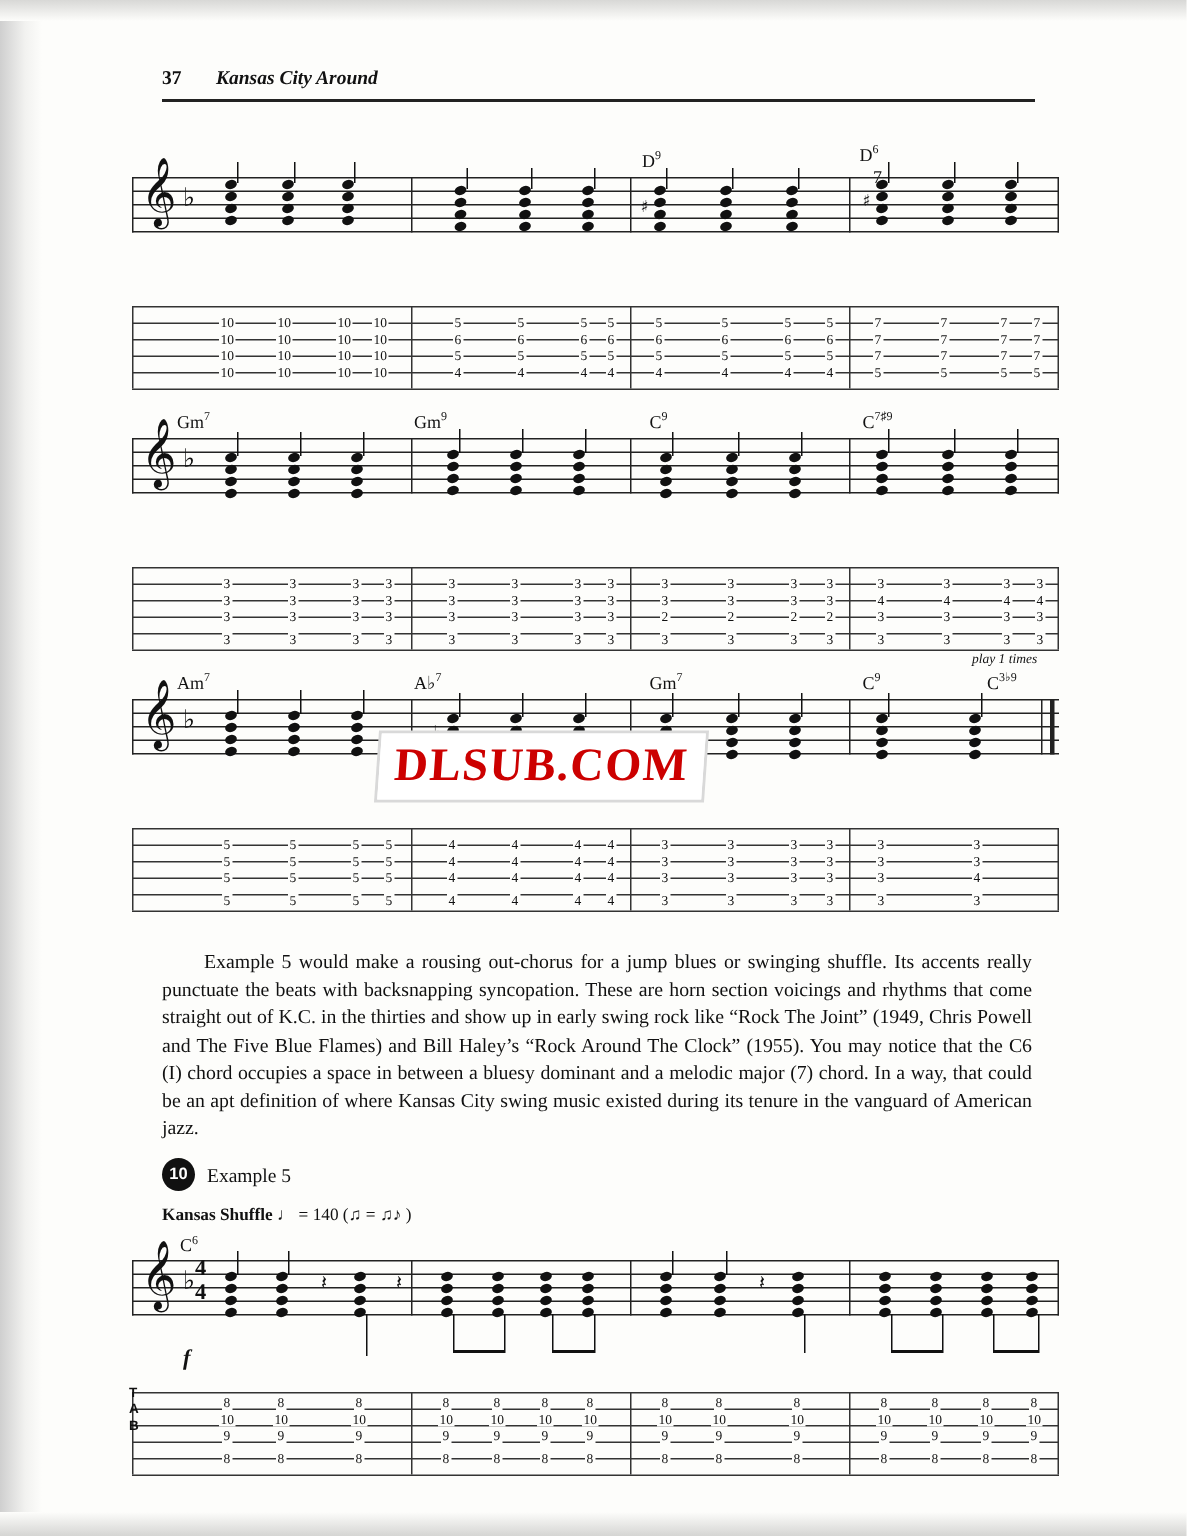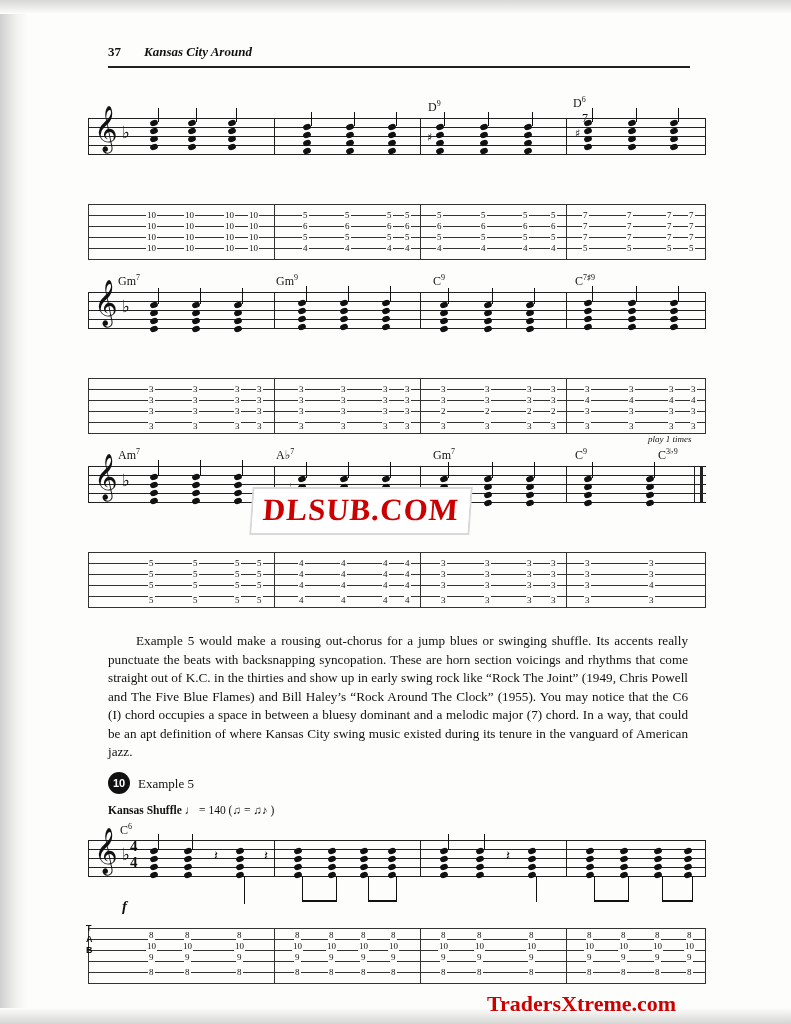--- a/index.html
+++ b/index.html
@@ -935,14 +935,13 @@
         <span class="tabnum" style="left:598px;top:40px;">8</span>
     </div>
   </div>
 
   <div class="dyn">f</div>
   <div class="tabletter" style="top:923px;">T</div>
   <div class="tabletter" style="top:934px;">A</div>
   <div class="tabletter" style="top:945px;">B</div>
 
   <div class="wm-center">DLSUB.COM</div>
-  <div class="wm-bottom">TradersXtreme.com</div>
 </div>
 
 </body></html>

